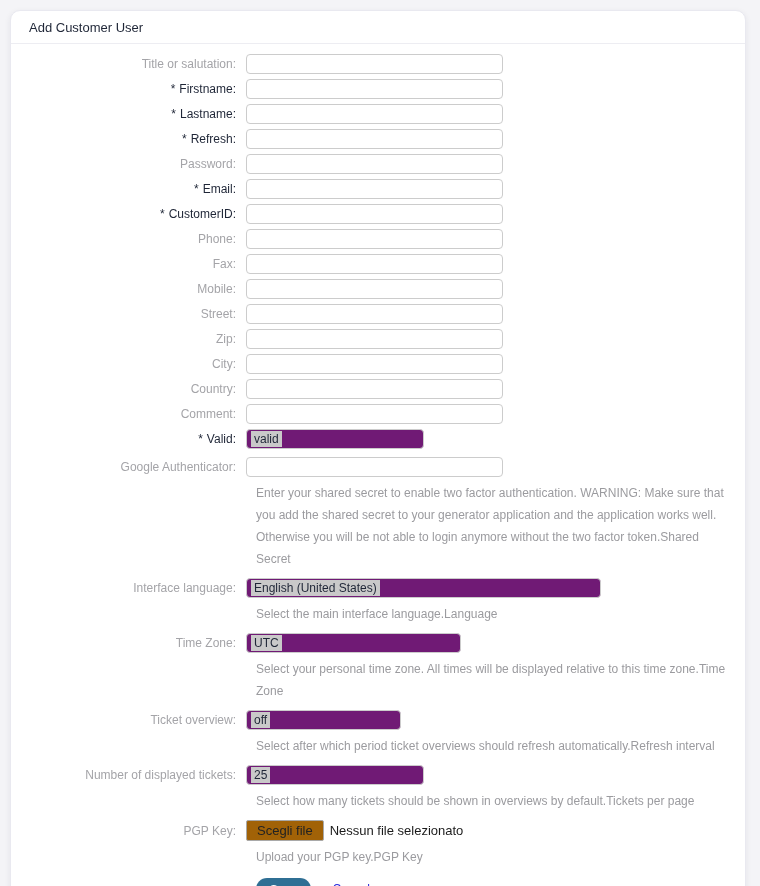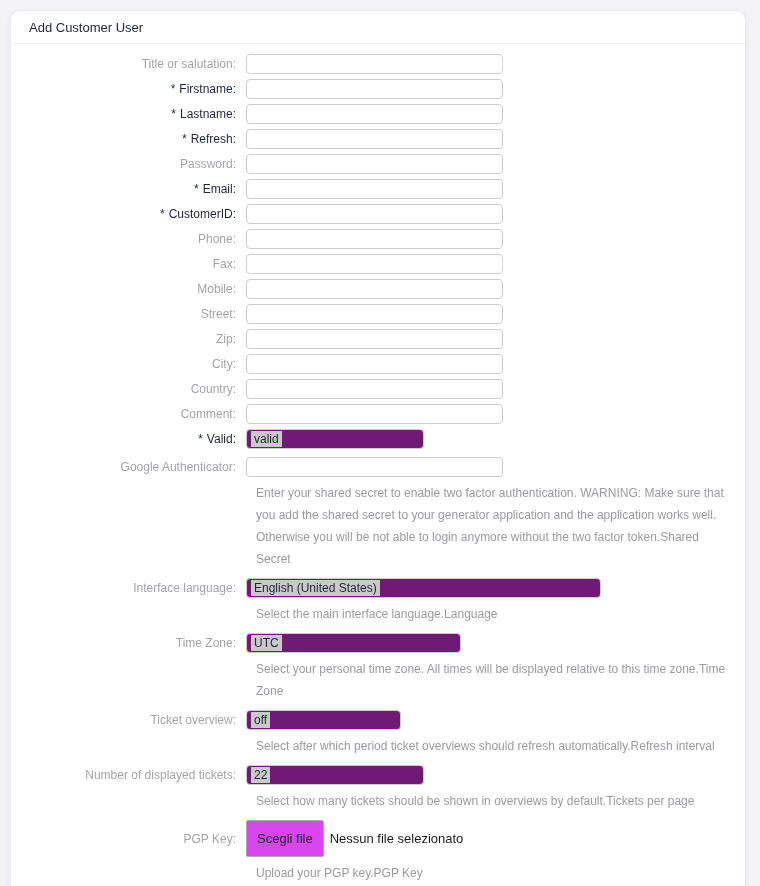--- a/index.html
+++ b/index.html
@@ -63,23 +63,23 @@
     margin:2px 0 8px 227px;
     max-width:487px;
     color:#9b9b9f;
     font-size:12px; line-height:22px;
   }
 
   .filewrap { display:flex; align-items:center; }
   .filebtn {
     font-family:"Liberation Sans","DejaVu Sans",sans-serif;
     font-size:13px; color:#222;
-    background:#d946ef;
+    background:#a16207;
     border:1px solid #a9a9a9; border-radius:2px;
-    padding:10px 10px; cursor:pointer;
+    padding:2px 10px; cursor:pointer;
   }
   .filestatus { margin-left:6px; font-size:13px; color:#1b1b1b; }
 
   .footer-row {
     display:flex; align-items:center;
     margin:10px 0 6px 227px;
   }
   .btn-save {
     background:#2f6f94; color:#ffffff;
     border:none; border-radius:12px;
@@ -208,21 +208,21 @@
       <label class="lbl opt"><span>Ticket overview:</span></label>
       <div class="sel w185">
           <span class="selval">off</span>
         </div>
     </div>
     <p class="help">Select after which period ticket overviews should refresh automatically.Refresh interval</p>
 
     <div class="row">
       <label class="lbl opt"><span>Number of displayed tickets:</span></label>
       <div class="sel w178">
-          <span class="selval">22</span>
+          <span class="selval">25</span>
         </div>
     </div>
     <p class="help">Select how many tickets should be shown in overviews by default.Tickets per page</p>
 
     <div class="row">
       <label class="lbl opt"><span>PGP Key:</span></label>
       <div class="filewrap">
         <button type="button" class="filebtn">Scegli file</button>
         <span class="filestatus">Nessun file selezionato</span>
       </div>

